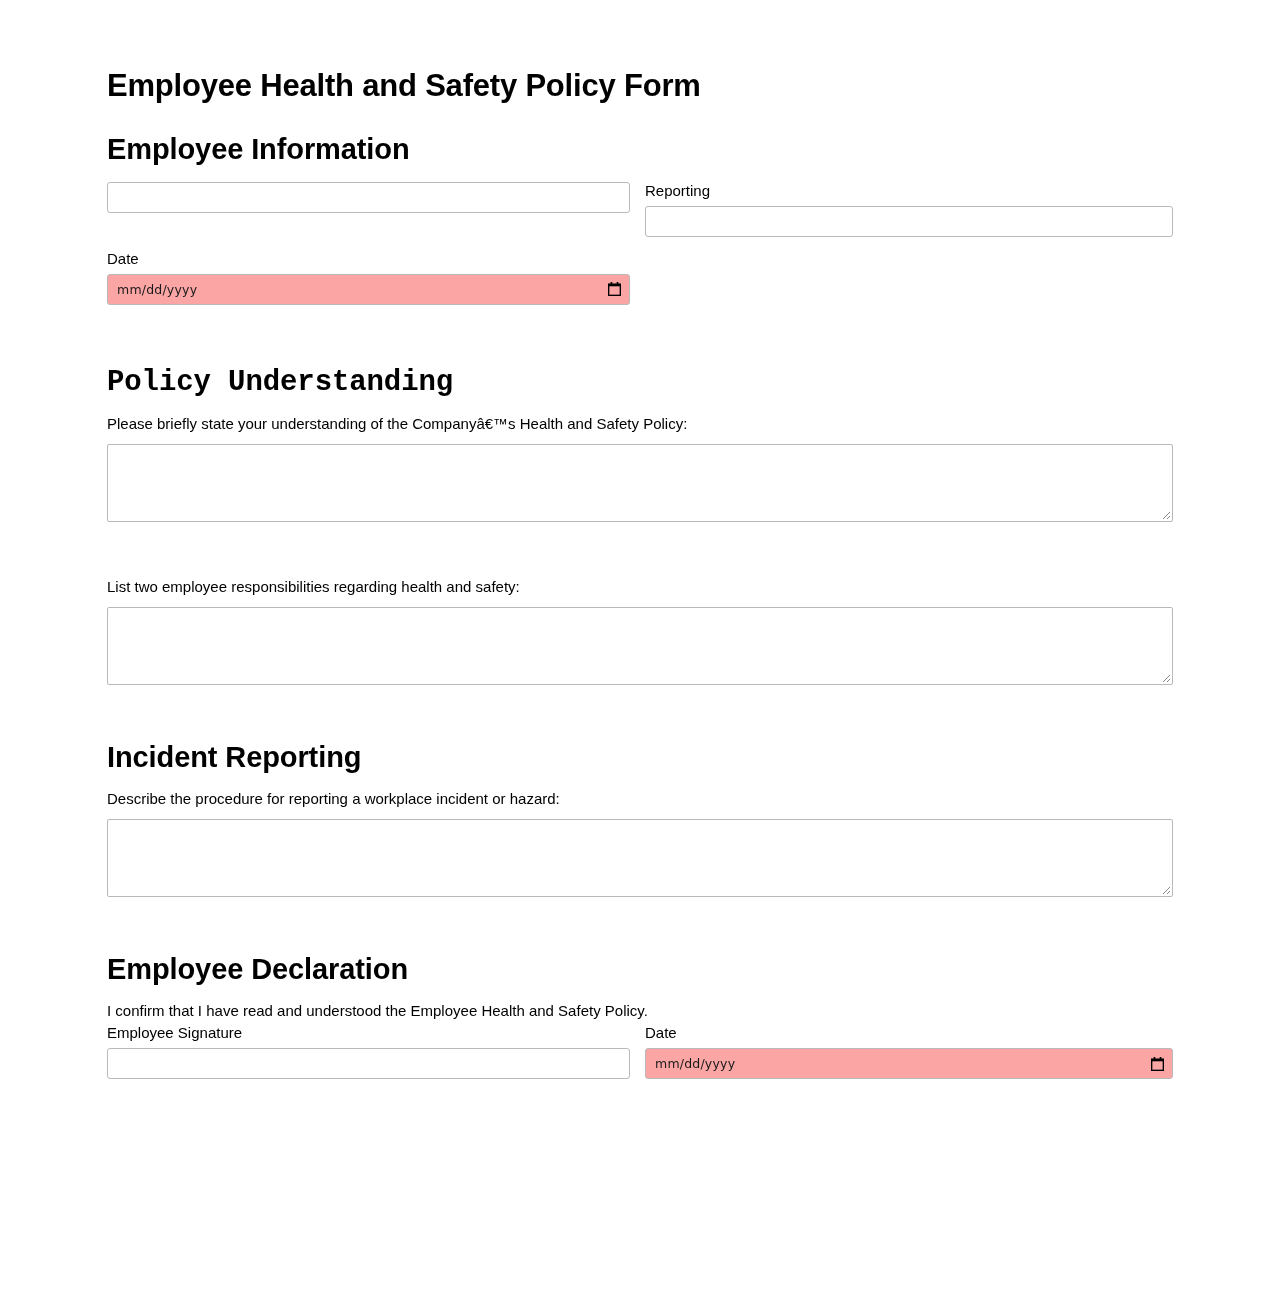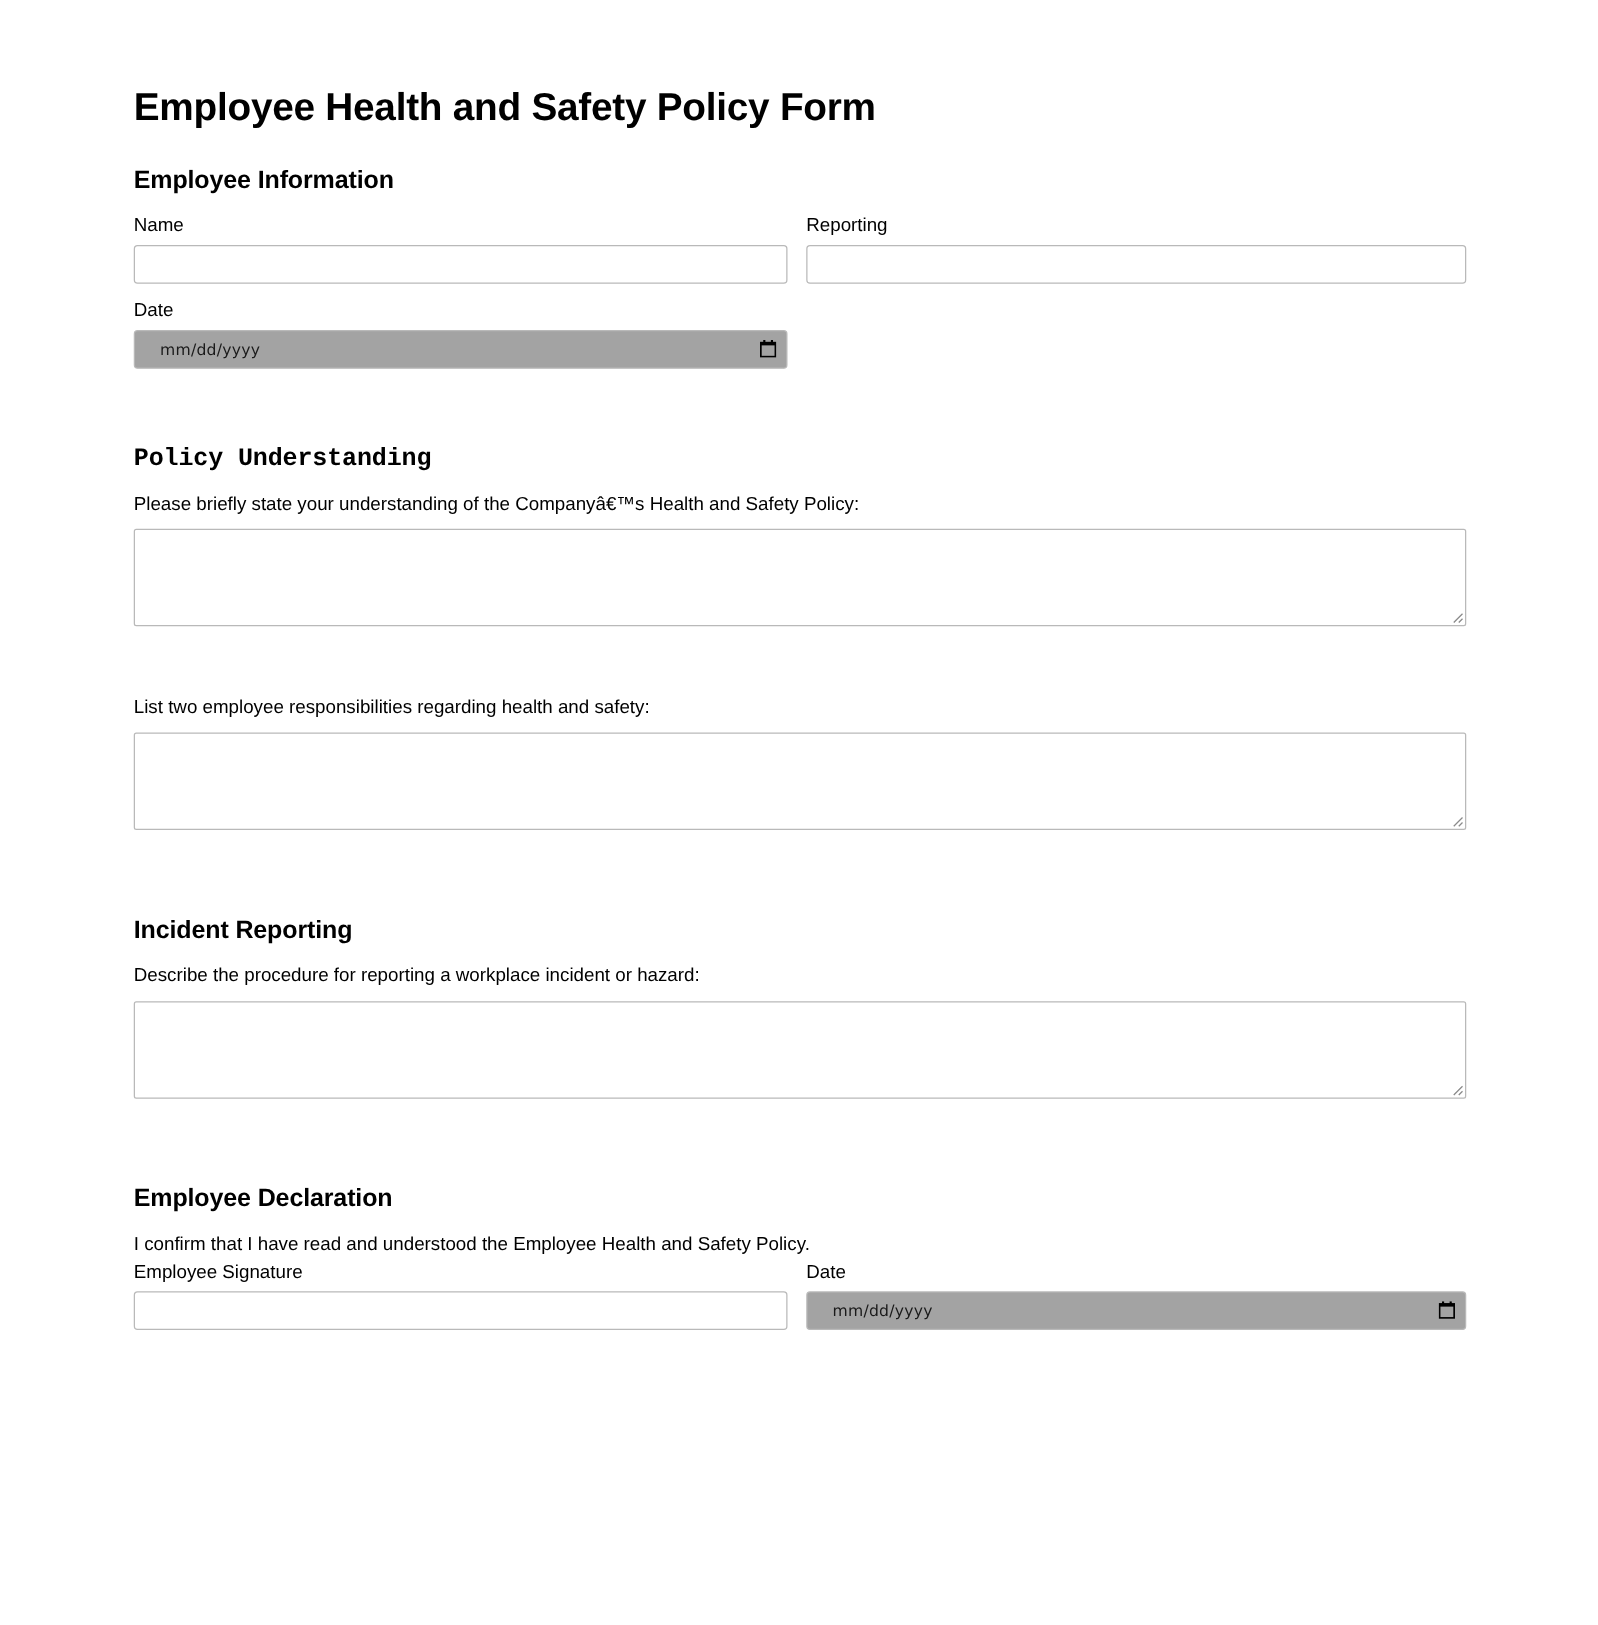--- a/index.html
+++ b/index.html
@@ -20,24 +20,24 @@
     width: 1278px;
   }
   .form-title {
     font-size: 31px;
     font-weight: bold;
     letter-spacing: -0.2px;
     margin: 0 0 29px 0;
     line-height: 1.15;
   }
   .section-heading {
-    font-size: 20px;
+    font-size: 29px;
     font-weight: bold;
     letter-spacing: -0.1px;
-    margin: 13px 0 16px 0;
+    margin: 0 0 16px 0;
     line-height: 1.15;
   }
   .section-heading.spaced {
     margin-top: 48px;
     font-family: Liberation Mono, monospace;
   }
   .field-label {
     font-size: 15px;
     line-height: 1.2;
     margin: 0 0 6px 0;
@@ -78,22 +78,22 @@
   }
   .date-input {
     display: flex;
     align-items: center;
     justify-content: space-between;
     width: 100%;
     height: 31px;
     box-sizing: border-box;
     border: 1px solid #b9b9b9;
     border-radius: 3px;
-    background: #a3a3a3;
-    padding: 0 8px 0 20px;
+    background: #fca5a5;
+    padding: 0 8px 0 9px;
     cursor: text;
     gap: 19px;
   }
   .date-placeholder {
     font-family: "DejaVu Sans", sans-serif;
     font-size: 12.5px;
     letter-spacing: 0.2px;
     color: #1a1a1a;
     white-space: pre;
   }
@@ -143,21 +143,20 @@
 
 <div class="page">
 
   <h1 class="form-title">Employee Health and Safety Policy Form</h1>
 
   <h2 class="section-heading">Employee Information</h2>
 
   <div class="grid-2">
 
     <div class="field-block">
-      <label class="field-label">Name</label>
       <input class="text-input" type="text" placeholder="" style="">
     </div>
 
 
     <div class="field-block">
       <label class="field-label">Reporting</label>
       <input class="text-input" type="text" placeholder="" style="">
     </div>
 
     <div class="field-block">

